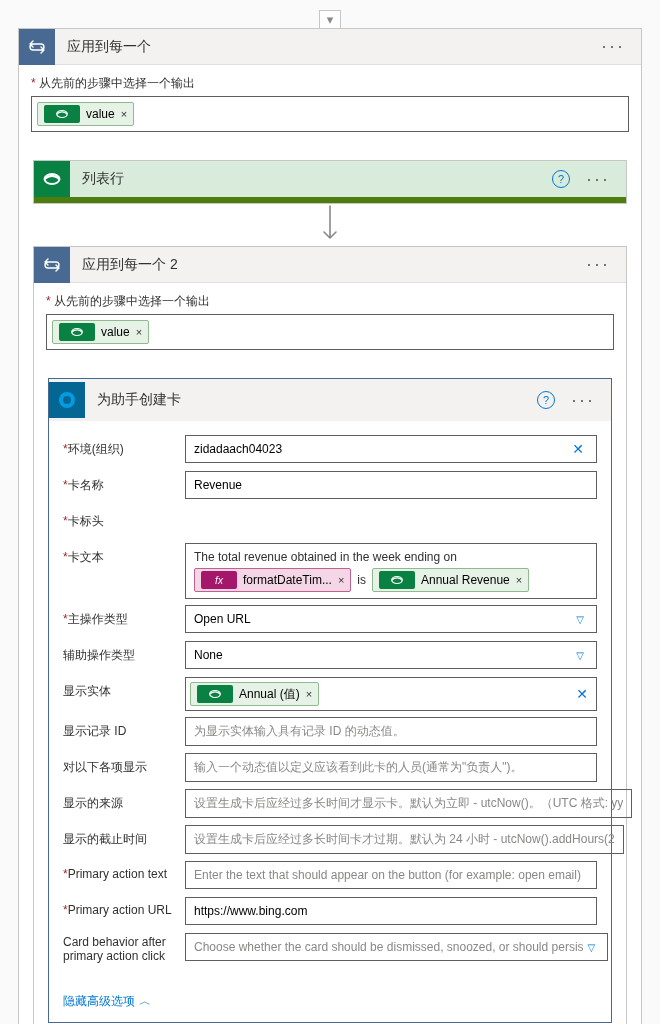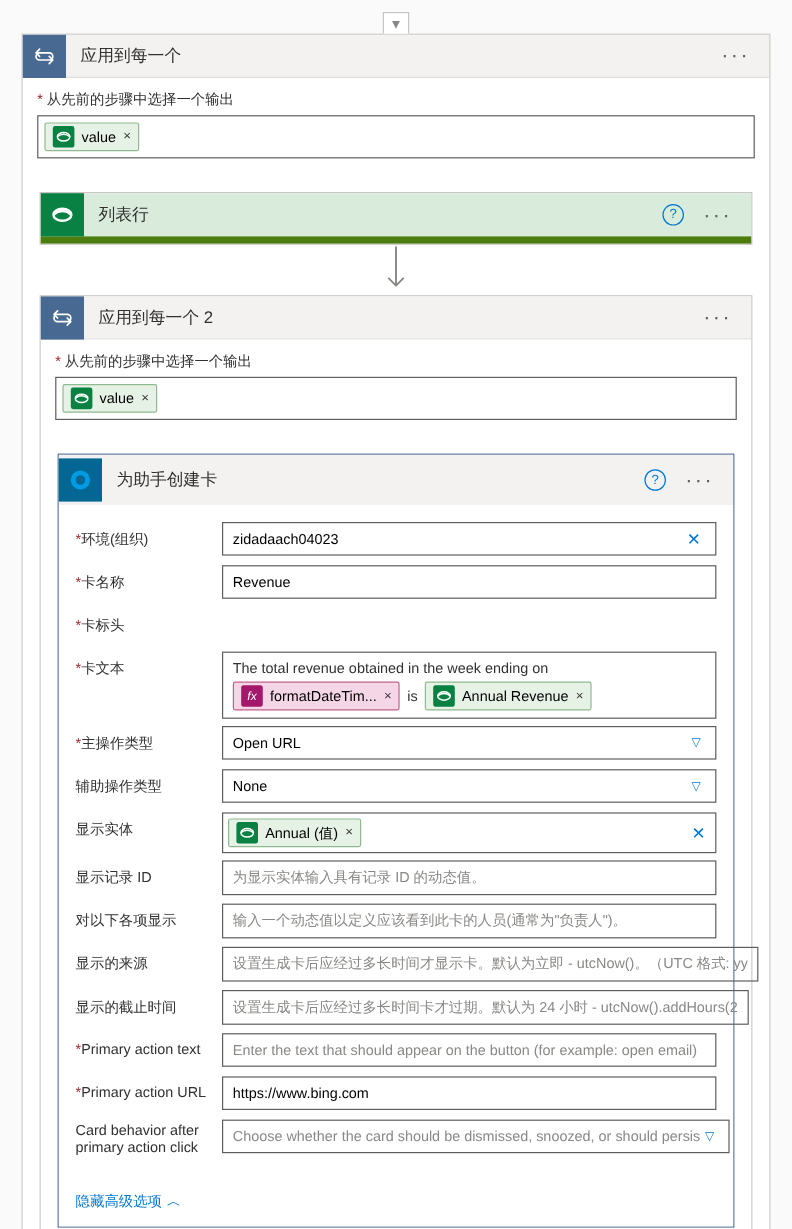--- a/index.html
+++ b/index.html
@@ -12,21 +12,21 @@
     .blue-icon-box { background: #036693; }
     .header-title { font-size: 14px; flex: 1; color: #323130; }
     .ellipsis { color: #605e5c; font-size: 18px; letter-spacing: 2px; cursor: pointer; padding: 0 4px; }
     .help-icon { width: 18px; height: 18px; border: 1px solid #0078d4; border-radius: 50%; color: #0078d4; font-size: 11px; display: flex; align-items: center; justify-content: center; margin-right: 12px; cursor: pointer; }
     .body { padding: 10px 12px 14px; background: #fff; }
     .caption { font-size: 12px; color: #323130; margin-bottom: 4px; }
     .required-star { color: #a4262c; }
     .pill-input { border: 1px solid #605e5c; padding: 5px; display: flex; align-items: center; min-height: 32px; }
     .pill { background: #e7f2e7; border: 1px solid #8fb98f; border-radius: 2px; padding: 2px 6px; display: inline-flex; align-items: center; font-size: 12px; gap: 6px; }
     .pill-pink { background: #f5d6e6; border-color: #c0608f; }
-    .pill-icon { width: 18px; height: 18px; background: #088142; display: flex; align-items: center; justify-content: center; border-radius: 2px; color: #fff; font-size: 10px; }
+    .pill-icon { width: 36px; height: 18px; background: #088142; display: flex; align-items: center; justify-content: center; border-radius: 2px; color: #fff; font-size: 10px; }
     .pill-icon-pink { background: #a4176a; }
     .pill-close { cursor: pointer; font-size: 11px; color: #323130; }
     .nested { padding: 14px 14px 18px; background: #fff; }
     .sub-card { border: 1px solid #c8c6c4; }
     .green-header { background: #d9ecdb; border-bottom: 6px solid #4d7c0f; display: flex; align-items: center; height: 42px; padding: 0 12px 0 0; }
     .form-card { border: 1.5px solid #486991; }
     .form-header { background: #f3f2f1; display: flex; align-items: center; height: 42px; padding: 0 12px 0 0; }
     .form-body { background: #fff; padding: 8px 14px 12px; }
     .form-row { display: flex; align-items: flex-start; margin: 6px 0; min-height: 30px; }
     .form-label { width: 122px; flex-shrink: 0; font-size: 12px; color: #323130; padding-top: 6px; }

